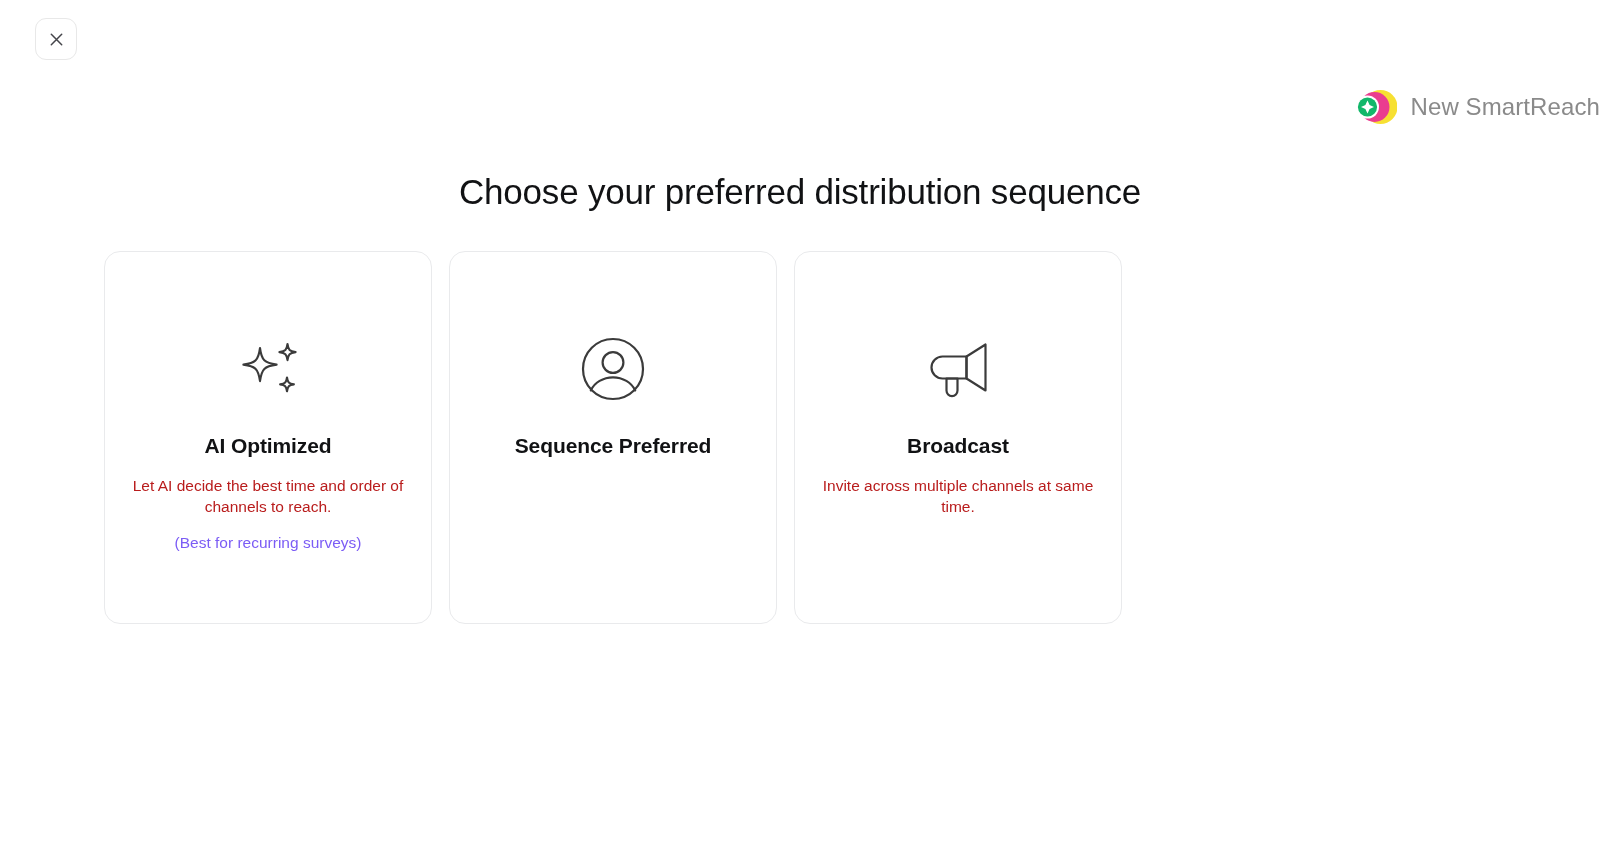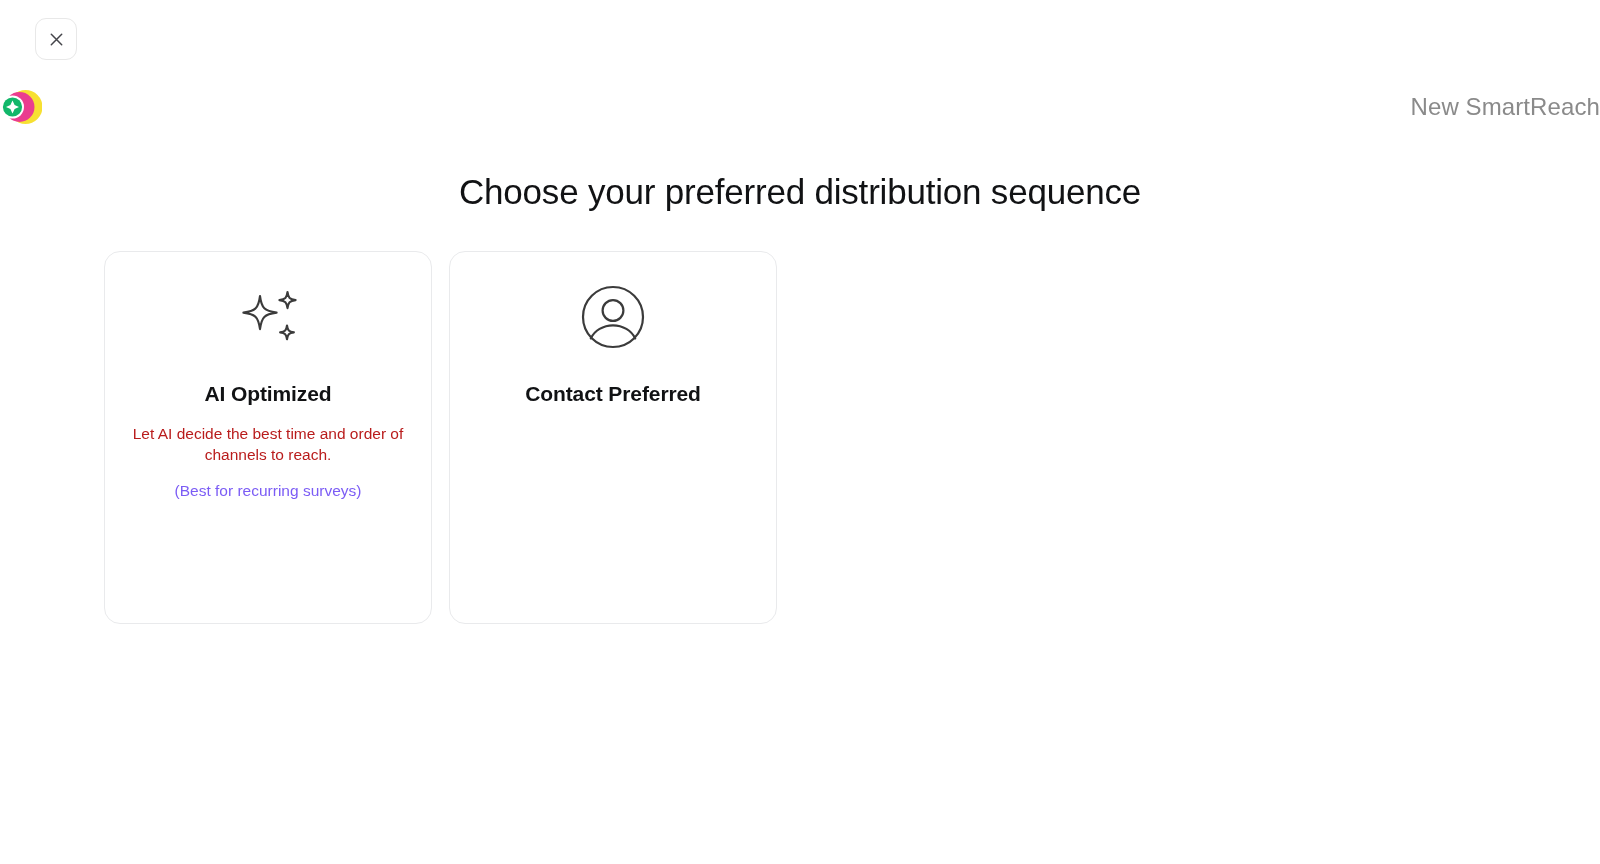--- a/index.html
+++ b/index.html
@@ -22,21 +22,21 @@
     background: #fff;
     display: flex; align-items: center; justify-content: center;
     cursor: pointer;
   }
   .close-btn svg { display: block; }
 
   
   .brand {
     position: absolute;
     left: 0; right: 0; top: 88px;
-    display: flex; align-items: center; justify-content: space-between;
+    display: flex; align-items: center; justify-content: flex-end;
     gap: 14px;
   }
   .brand-logo { width: 42px; height: 38px; position: relative; flex: 0 0 auto; }
   .brand-name {
     font-size: 24px;
     color: #8a8a8a;
     letter-spacing: .1px;
     font-weight: 400;
     white-space: nowrap;
   }
@@ -63,21 +63,21 @@
   .card {
     width: 328px;
     height: 373px;
     border: 1px solid #e9eaec;
     border-radius: 16px;
     background: #fff;
     display: flex;
     flex-direction: column;
     align-items: center;
     cursor: pointer;
-    padding-top: 26px;
+    padding-top: 78px;
   }
   .card-icon {
     height: 78px;
     display: flex; align-items: center; justify-content: center;
     margin-bottom: 26px;
   }
   .card-icon svg { display: block; }
   .card-title {
     font-size: 21px;
     font-weight: 700;
@@ -148,19 +148,31 @@
 
 
     <div class="card">
       <div class="card-icon">
         <svg width="72" height="72" viewBox="0 0 72 72" fill="none" stroke="#3b3b3b" stroke-width="2.2" stroke-linecap="round" stroke-linejoin="round">
           <circle cx="36" cy="36" r="30"></circle>
           <circle cx="36" cy="29.5" r="10.4"></circle>
           <path d="M13.8 57.4 C17.6 49.6 26.1 44.3 36 44.3 C45.9 44.3 54.4 49.6 58.2 57.4"></path>
         </svg>
       </div>
-      <div class="card-title">Contact Preferred</div>
+      <div class="card-title">Sequence Preferred</div>
 
     </div>
 
+    <div class="card">
+      <div class="card-icon">
+        <svg width="78" height="74" viewBox="0 0 78 74" fill="none" stroke="#3b3b3b" stroke-width="2.2" stroke-linecap="round" stroke-linejoin="round">
+          <path d="M23.5 24.5 H47.5 V46.5 H23.5 C17.4 46.5 12.5 41.6 12.5 35.5 C12.5 29.4 17.4 24.5 23.5 24.5 Z"></path>
+          <path d="M47.5 24.5 L66.5 12.5 V58.5 L47.5 46.5 Z"></path>
+          <path d="M27.5 46.5 H38.5 V58.5 C38.5 61.6 36.1 64.1 33.0 64.1 C29.9 64.1 27.5 61.6 27.5 58.5 Z"></path>
+        </svg>
+      </div>
+      <div class="card-title">Broadcast</div>
+      <div class="card-desc">Invite across multiple channels at same time.</div>
+
+    </div>
 
   </div>
 </div>
 
 </body></html>

